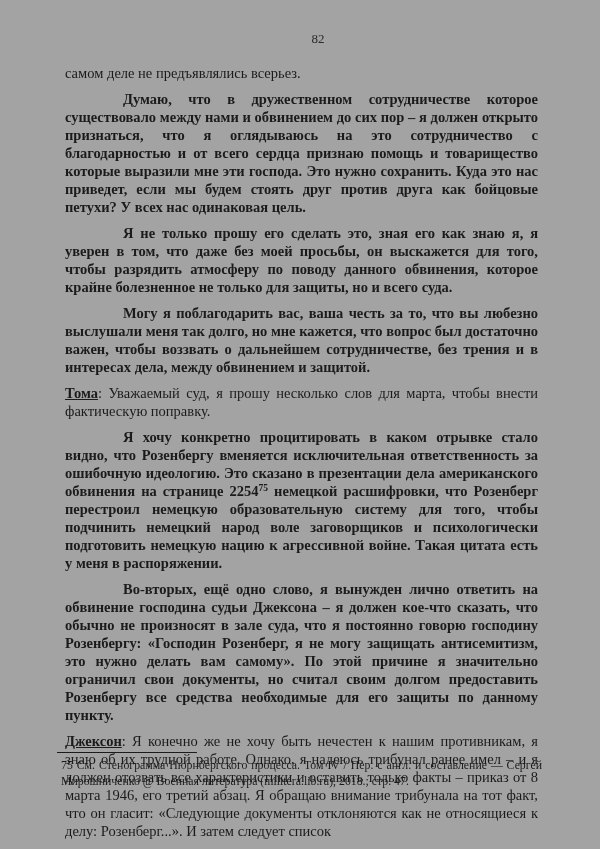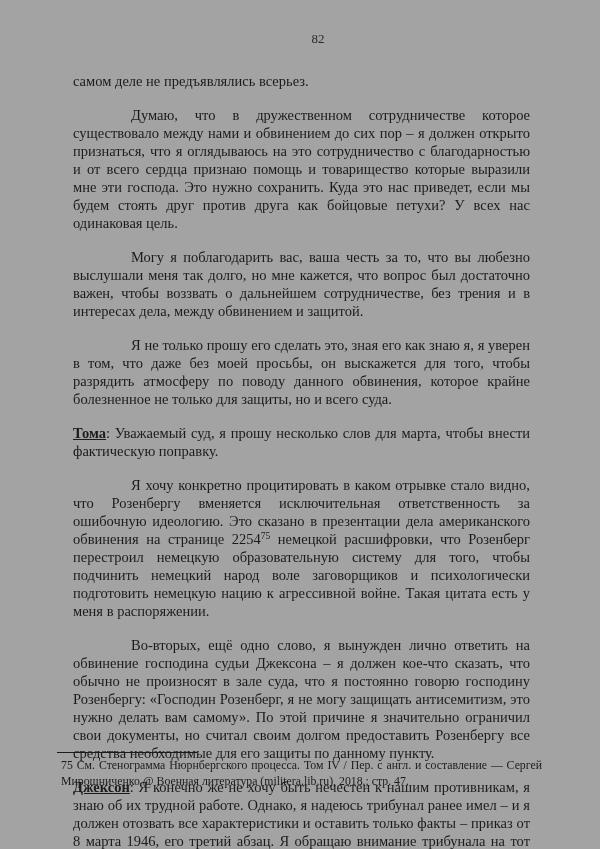--- a/index.html
+++ b/index.html
@@ -29,25 +29,26 @@
   .body-text {
     position: absolute;
     top: 56px;
     left: 57px;
     width: 489px;
     font-size: 14.5px;
     line-height: 18px;
     text-align: justify;
   }
   .body-text p {
-    margin: 16px;
+    margin: 8px;
     padding: 0;
   }
   .body-text p.indent {
     text-indent: 58px;
+    font-weight: bold;
   }
   .speaker {
     font-weight: bold;
     text-decoration: underline;
   }
   sup.ref {
     font-size: 9.5px;
     line-height: 0;
     vertical-align: baseline;
     position: relative;
@@ -79,23 +80,23 @@
 <div class="page">
 
   <div class="page-number">82</div>
 
   <div class="body-text">
 
     <p>самом деле не предъявлялись всерьез.</p>
 
     <p class="indent">Думаю, что в дружественном сотрудничестве которое существовало между нами и обвинением до сих пор – я должен открыто признаться, что я оглядываюсь на это сотрудничество с благодарностью и от всего сердца признаю помощь и товарищество которые выразили мне эти господа. Это нужно сохранить. Куда это нас приведет, если мы будем стоять друг против друга как бойцовые петухи? У всех нас одинаковая цель.</p>
 
+    <p class="indent">Я не только прошу его сделать это, зная его как знаю я, я уверен в том, что даже без моей просьбы, он выскажется для того, чтобы разрядить атмосферу по поводу данного обвинения, которое крайне болезненное не только для защиты, но и всего суда.</p>
+
     <p class="indent">Могу я поблагодарить вас, ваша честь за то, что вы любезно выслушали меня так долго, но мне кажется, что вопрос был достаточно важен, чтобы воззвать о дальнейшем сотрудничестве, без трения и в интересах дела, между обвинением и защитой.</p>
-
-    <p class="indent">Я не только прошу его сделать это, зная его как знаю я, я уверен в том, что даже без моей просьбы, он выскажется для того, чтобы разрядить атмосферу по поводу данного обвинения, которое крайне болезненное не только для защиты, но и всего суда.</p>
 
     <p><span class="speaker">Тома</span><span>: Уважаемый суд, я прошу несколько слов для марта, чтобы внести фактическую поправку.</span></p>
 
     <p class="indent"><span>Я хочу конкретно процитировать в каком отрывке стало видно, что Розенбергу вменяется исключительная ответственность за ошибочную идеологию. Это сказано в презентации дела американского обвинения на странице 2254</span><sup class="ref">75</sup><span> немецкой расшифровки, что Розенберг перестроил немецкую образовательную систему для того, чтобы подчинить немецкий народ воле заговорщиков и психологически подготовить немецкую нацию к агрессивной войне. Такая цитата есть у меня в распоряжении.</span></p>
 
     <p class="indent">Во-вторых, ещё одно слово, я вынужден лично ответить на обвинение господина судьи Джексона – я должен кое-что сказать, что обычно не произносят в зале суда, что я постоянно говорю господину Розенбергу: «Господин Розенберг, я не могу защищать антисемитизм, это нужно делать вам самому». По этой причине я значительно ограничил свои документы, но считал своим долгом предоставить Розенбергу все средства необходимые для его защиты по данному пункту.</p>
 
 
     <p><span class="speaker">Джексон</span><span>: Я конечно же не хочу быть нечестен к нашим противникам, я знаю об их трудной работе. Однако, я надеюсь трибунал ранее имел – и я должен отозвать все характеристики и оставить только факты – приказ от 8 марта 1946, его третий абзац. Я обращаю внимание трибунала на тот факт, что он гласит: «Следующие документы отклоняются как не относящиеся к делу: Розенберг...». И затем следует список</span></p>
 

